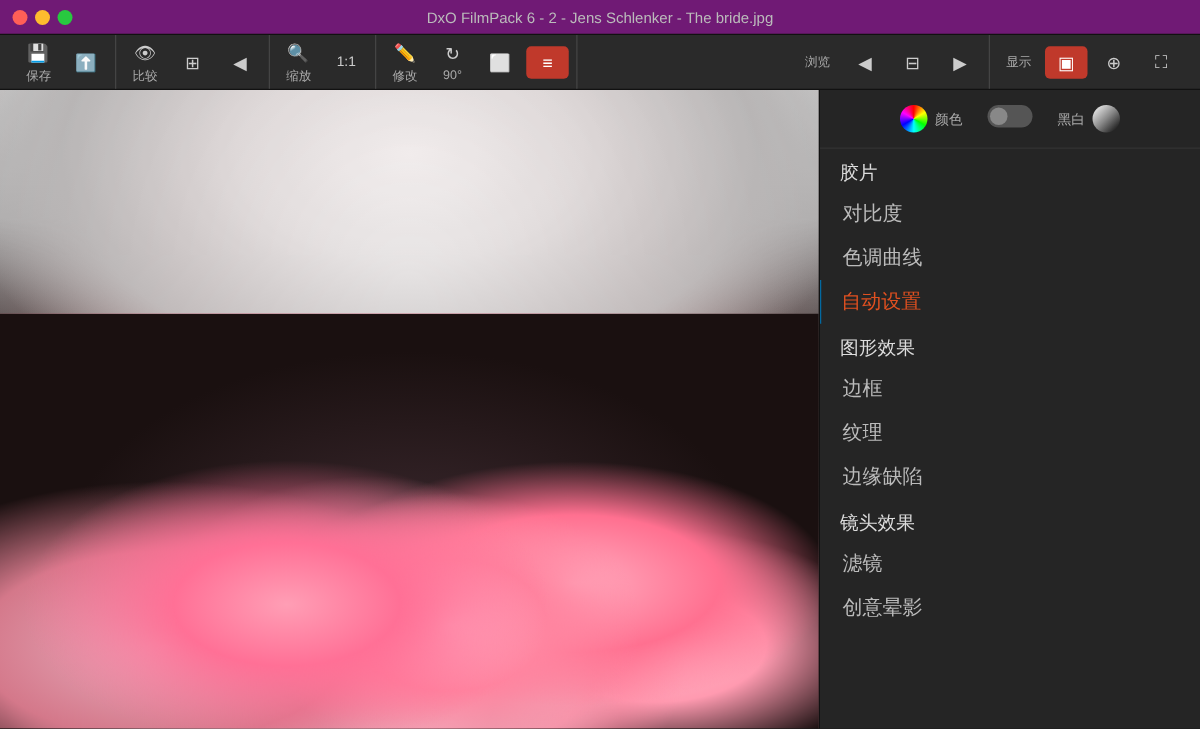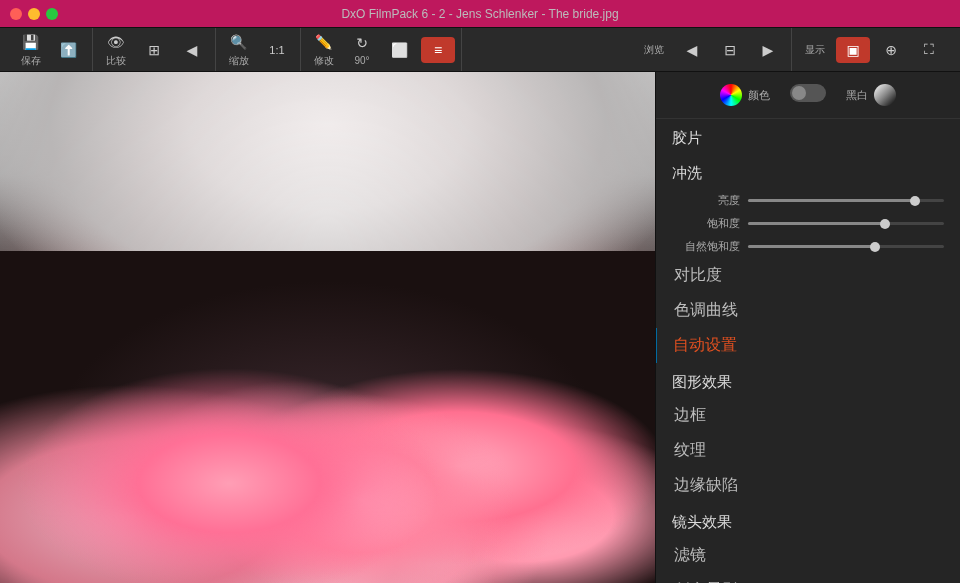--- a/index.html
+++ b/index.html
@@ -8,21 +8,21 @@
       height: 583px;
       background: #1e1e1e;
       font-family: -apple-system, "PingFang SC", "Microsoft YaHei", sans-serif;
       color: #ccc;
       overflow: hidden;
     }
 
     
     .titlebar {
       height: 28px;
-      background: #be185d;
+      background: #701a75;
       display: flex;
       align-items: center;
       justify-content: center;
       position: relative;
       border-bottom: 1px solid #111;
     }
     .titlebar-title {
       font-size: 12px;
       color: #bbb;
     }
@@ -384,47 +384,20 @@
       <div class="color-toggle">
         <span class="toggle-label">黑白</span>
         <div class="bw-dot"></div>
       </div>
     </div>
 
     <div class="panel-section">
       <div class="section-title">胶片</div>
     </div>
 
-    <div class="panel-section">
-      <div class="section-title">冲洗</div>
-
-      <div class="slider-row">
-        <span class="slider-label">亮度</span>
-        <div class="slider-track">
-          <div class="slider-fill" style="width: 85%;"></div>
-          <div class="slider-thumb" style="left: 85%;"></div>
-        </div>
-      </div>
-
-      <div class="slider-row">
-        <span class="slider-label">饱和度</span>
-        <div class="slider-track">
-          <div class="slider-fill" style="width: 70%;"></div>
-          <div class="slider-thumb" style="left: 70%;"></div>
-        </div>
-      </div>
-
-      <div class="slider-row">
-        <span class="slider-label">自然饱和度</span>
-        <div class="slider-track">
-          <div class="slider-fill" style="width: 65%;"></div>
-          <div class="slider-thumb" style="left: 65%;"></div>
-        </div>
-      </div>
-    </div>
 
     <div class="menu-item">
       <span>对比度</span>
     </div>
     <div class="menu-item">
       <span>色调曲线</span>
     </div>
     <div class="menu-item menu-item-active">
       <span>自动设置</span>
     </div>

